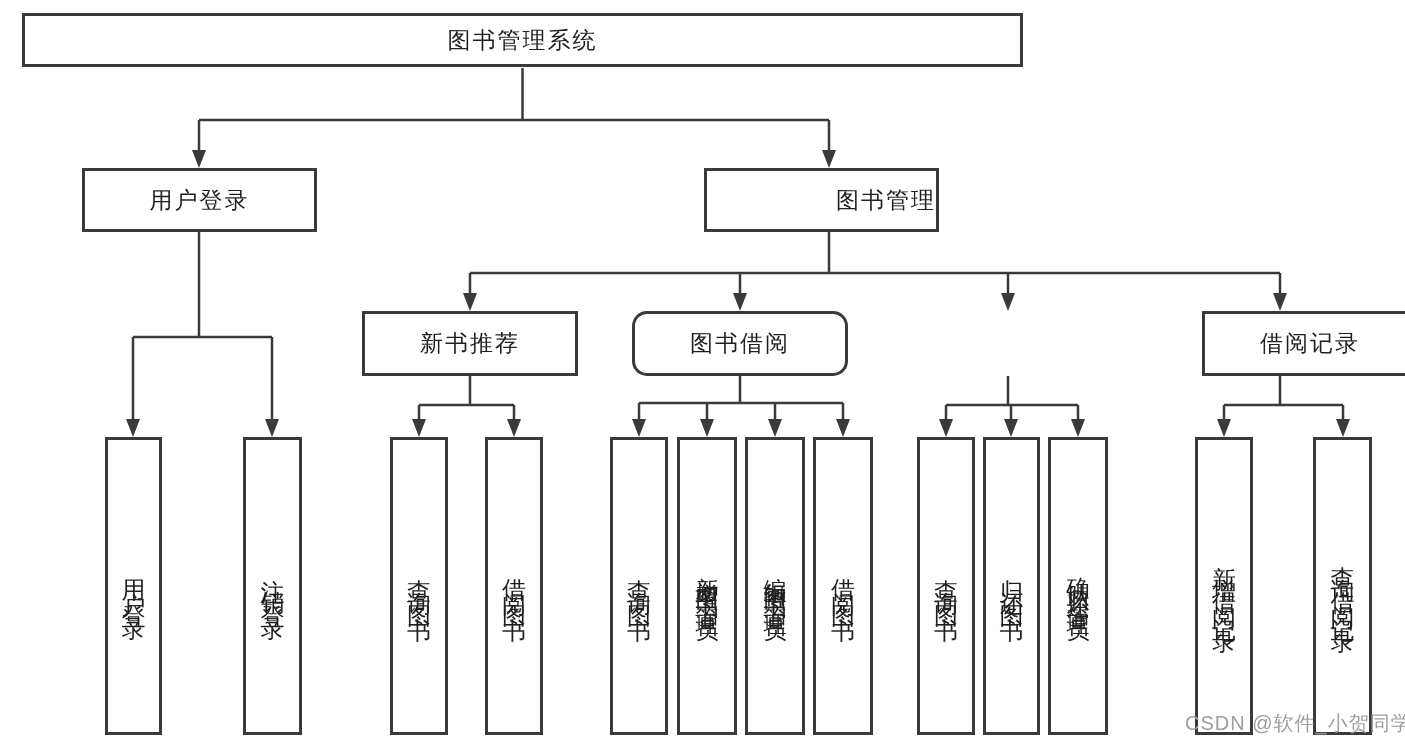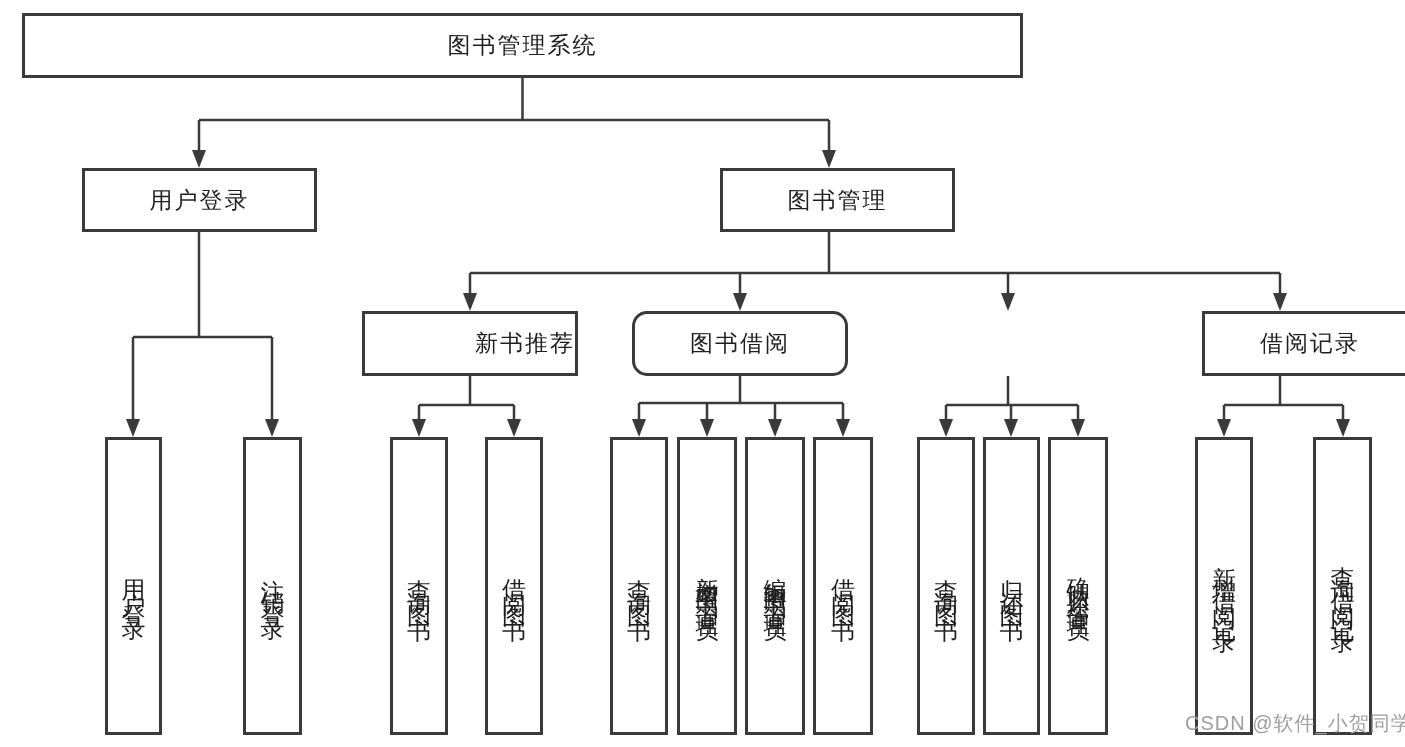--- a/index.html
+++ b/index.html
@@ -6,21 +6,21 @@
   .canvas{
     position:relative;width:1405px;height:747px;background:#ffffff;
     font-family:"Liberation Sans","DejaVu Sans",sans-serif;color:#1f1f1f;overflow:hidden;
   }
   .connectors{position:absolute;left:0;top:0;width:1405px;height:747px;pointer-events:none;}
   .node{
     position:absolute;box-sizing:border-box;border:3px solid #3a3a3a;background:#ffffff;
     display:flex;align-items:center;justify-content:center;
   }
   .node span{white-space:nowrap;}
-  .root{left:22px;top:13px;width:1001px;height:65px;font-size:23px;letter-spacing:2px;}
+  .root{left:22px;top:13px;width:1001px;height:54px;font-size:23px;letter-spacing:2px;}
   .lvl1{top:168px;height:64px;width:235px;font-size:23px;letter-spacing:2px;}
   .mid{top:311px;height:65px;width:216px;font-size:23px;letter-spacing:2px;}
   .leaf{top:437px;height:298px;}
   .leaf span{
     writing-mode:vertical-rl;text-orientation:mixed;
     font-size:24px;letter-spacing:13px;line-height:1;
   }
   .leaf.tight span{font-size:23px;letter-spacing:6px;}
   .watermark{
     position:absolute;left:1185px;top:710px;width:215px;
@@ -72,25 +72,25 @@
     </g>
   </svg>
 
   <div class="node root">
     <span>图书管理系统</span>
   </div>
 
   <div class="node lvl1" style="left:82px;">
     <span>用户登录</span>
   </div>
-  <div class="node lvl1" style="left:720px;">
+  <div class="node lvl1" style="left:704px;justify-content:flex-end;">
     <span>图书管理</span>
   </div>
 
-  <div class="node mid" style="left:362px;justify-content:flex-end;">
+  <div class="node mid" style="left:362px;">
     <span>新书推荐</span>
   </div>
   <div class="node mid" style="left:632px;border-radius:15px;">
     <span>图书借阅</span>
   </div>
   <div class="node mid" style="left:1172px;margin-left:30px;">
     <span>借阅记录</span>
   </div>
 
   <div class="node leaf" style="left:105px;width:57px;">

